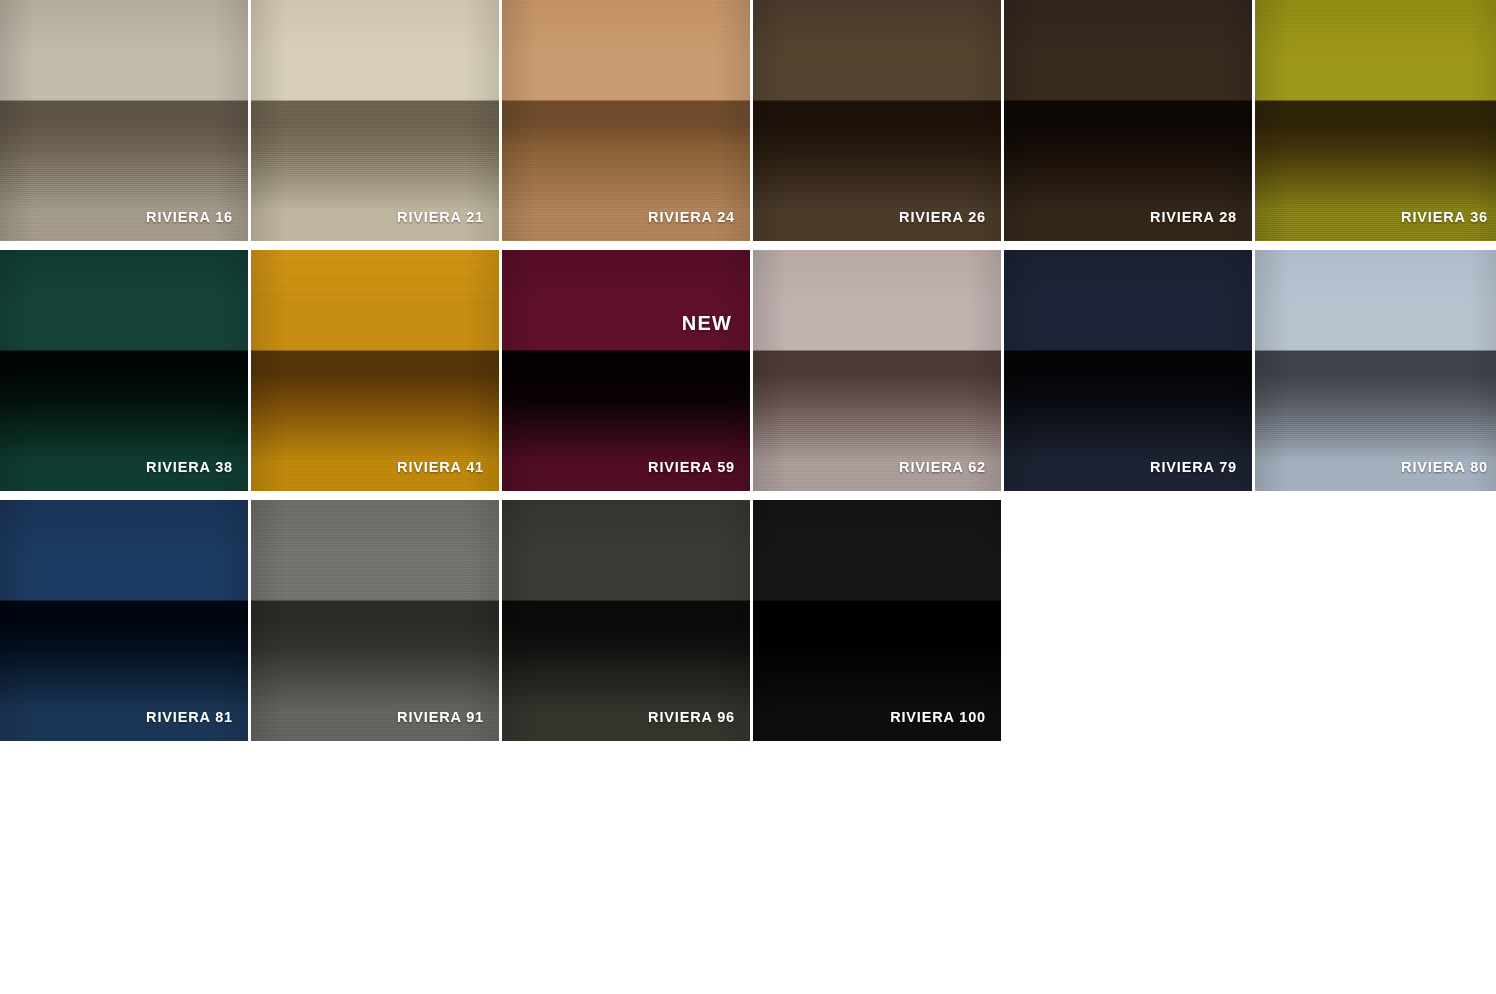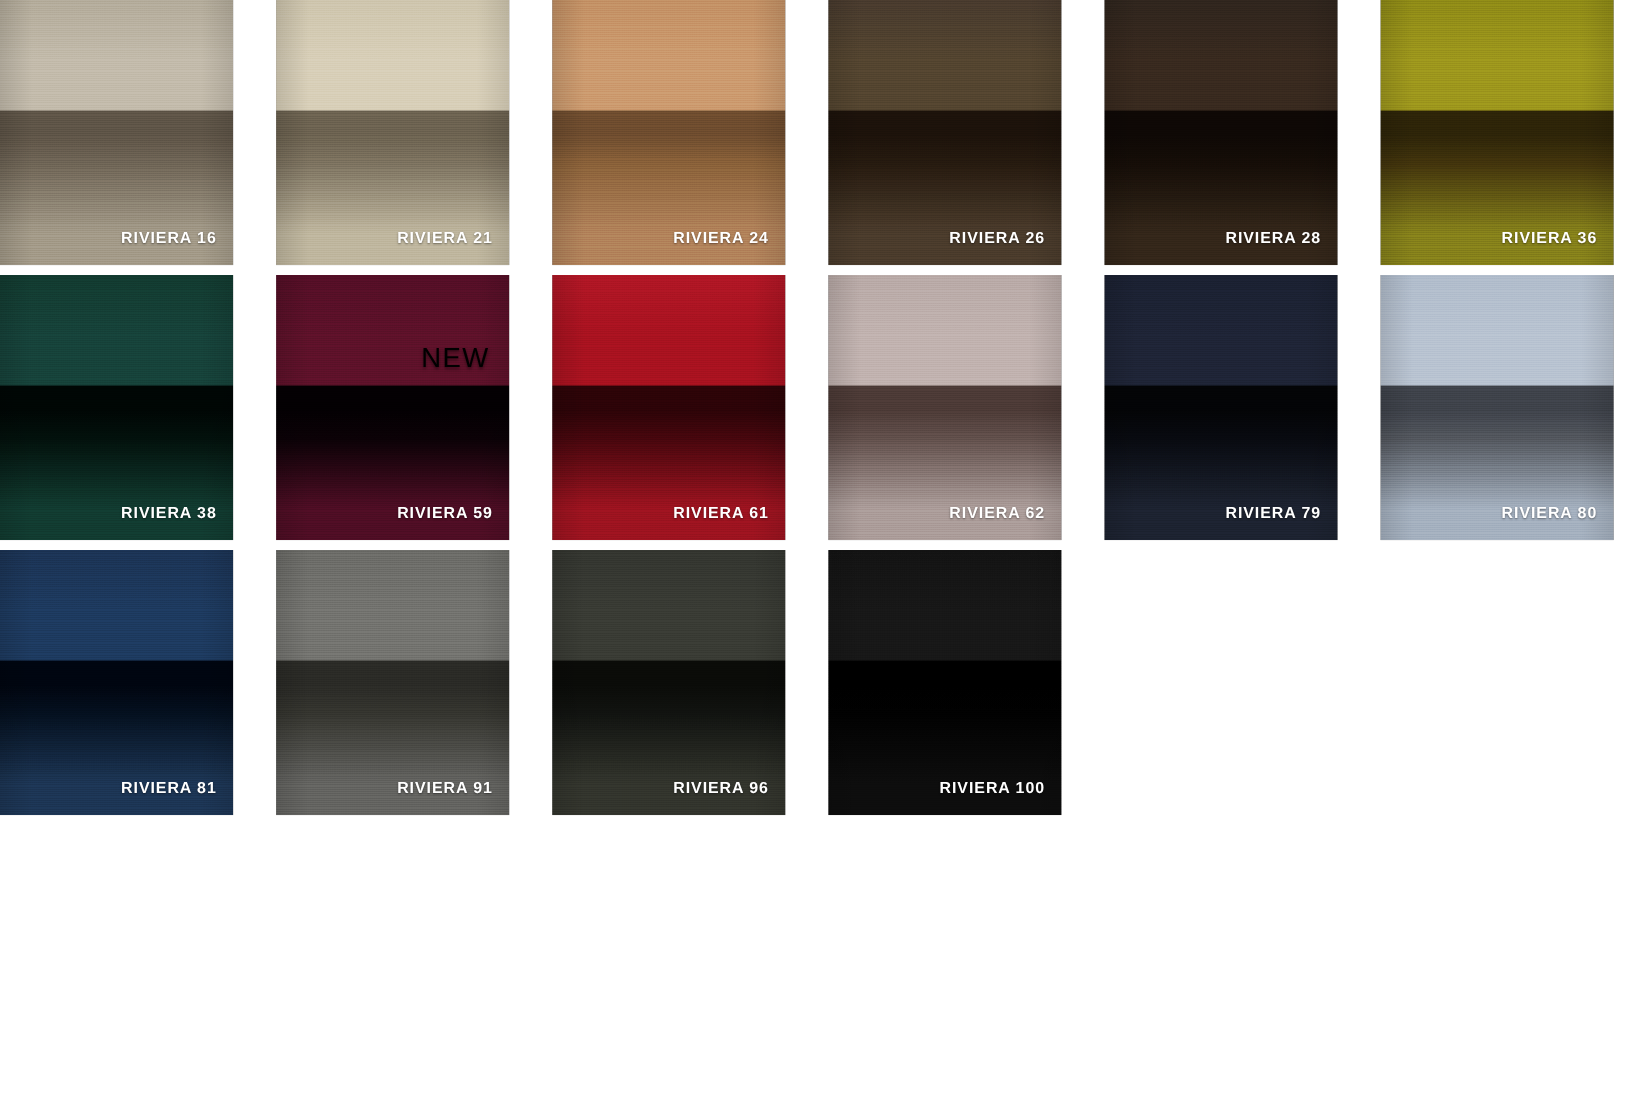--- a/index.html
+++ b/index.html
@@ -19,21 +19,21 @@
     grid-template-rows: repeat(4, 241px);
     column-gap: 10px;
     row-gap: 9px;
     width: 1496px;
     height: 994px;
     background: #ffffff;
   }
 
   .swatch-tile {
     position: relative;
-    width: 212px;
+    width: 248px;
     height: 241px;
     overflow: hidden;
     background: #888;
   }
 
   .swatch-tile.empty-cell {
     background: #ffffff;
   }
 
   
@@ -81,23 +81,23 @@
     text-transform: uppercase;
     white-space: nowrap;
     text-shadow: 0 1px 2px rgba(0,0,0,0.45);
     font-family: "Liberation Sans", sans-serif;
   }
 
   .new-badge {
     position: absolute;
     right: 18px;
     top: 62px;
-    color: #000000;
-    font-size: 25px;
-    font-weight: normal;
+    color: #ffffff;
+    font-size: 20px;
+    font-weight: bold;
     letter-spacing: 1.2px;
     text-transform: uppercase;
     white-space: nowrap;
     text-shadow: 0 1px 3px rgba(0,0,0,0.5);
     font-family: "Liberation Sans", sans-serif;
   }
 </style>
 </head>
 <body>
 
@@ -138,33 +138,33 @@
       <div class="fabric-vignette"></div>
       <div class="swatch-label">RIVIERA 36</div>
     </div>
     <div class="swatch-tile">
       <div class="fabric-surface" style="background: linear-gradient(rgb(18, 58, 47) 0%, rgb(22, 66, 58) 23.1%, rgb(22, 66, 58) 41.4%, rgb(0, 6, 4) 42%, rgb(0, 6, 4) 51%, rgb(2, 17, 12) 62%, rgb(17, 59, 48) 88%, rgb(17, 59, 48) 100%);"></div>
       <div class="fabric-grain"></div>
       <div class="fabric-vignette"></div>
       <div class="swatch-label">RIVIERA 38</div>
     </div>
     <div class="swatch-tile">
+      <div class="fabric-surface" style="background: linear-gradient(rgb(207, 144, 22) 0%, rgb(201, 140, 19) 23.1%, rgb(201, 140, 19) 41.4%, rgb(85, 53, 10) 42%, rgb(85, 53, 10) 51%, rgb(115, 73, 12) 62%, rgb(192, 134, 15) 88%, rgb(192, 134, 15) 100%);"></div>
+      <div class="fabric-grain"></div>
+      <div class="fabric-vignette"></div>
+      <div class="swatch-label">RIVIERA 41</div>
+    </div>
+    <div class="swatch-tile">
       <div class="fabric-surface" style="background: linear-gradient(rgb(83, 14, 38) 0%, rgb(93, 17, 41) 23.1%, rgb(93, 17, 41) 41.4%, rgb(3, 0, 2) 42%, rgb(3, 0, 2) 51%, rgb(11, 1, 6) 62%, rgb(78, 13, 36) 88%, rgb(78, 13, 36) 100%);"></div>
       <div class="fabric-grain"></div>
       <div class="fabric-vignette"></div>
       <div class="new-badge">NEW</div>
       <div class="swatch-label">RIVIERA 59</div>
     </div>
     <div class="swatch-tile">
-      <div class="fabric-surface" style="background: linear-gradient(rgb(176, 22, 37) 0%, rgb(168, 18, 31) 23.1%, rgb(168, 18, 31) 41.4%, rgb(44, 3, 7) 42%, rgb(44, 3, 7) 51%, rgb(71, 6, 13) 62%, rgb(156, 19, 31) 88%, rgb(156, 19, 31) 100%);"></div>
-      <div class="fabric-grain"></div>
-      <div class="fabric-vignette"></div>
-      <div class="swatch-label">RIVIERA 61</div>
-    </div>
-    <div class="swatch-tile">
       <div class="fabric-surface" style="background: linear-gradient(rgb(184, 169, 166) 0%, rgb(193, 178, 175) 23.1%, rgb(193, 178, 175) 41.4%, rgb(76, 58, 54) 42%, rgb(76, 58, 54) 51%, rgb(98, 80, 76) 62%, rgb(171, 156, 153) 88%, rgb(171, 156, 153) 100%);"></div>
       <div class="fabric-grain"></div>
       <div class="fabric-vignette"></div>
       <div class="swatch-label">RIVIERA 62</div>
     </div>
     <div class="swatch-tile">
       <div class="fabric-surface" style="background: linear-gradient(rgb(26, 32, 49) 0%, rgb(30, 36, 54) 23.1%, rgb(30, 36, 54) 41.4%, rgb(3, 4, 6) 42%, rgb(3, 4, 6) 51%, rgb(8, 10, 16) 62%, rgb(28, 34, 48) 88%, rgb(28, 34, 48) 100%);"></div>
       <div class="fabric-grain"></div>
       <div class="fabric-vignette"></div>
       <div class="swatch-label">RIVIERA 79</div>

